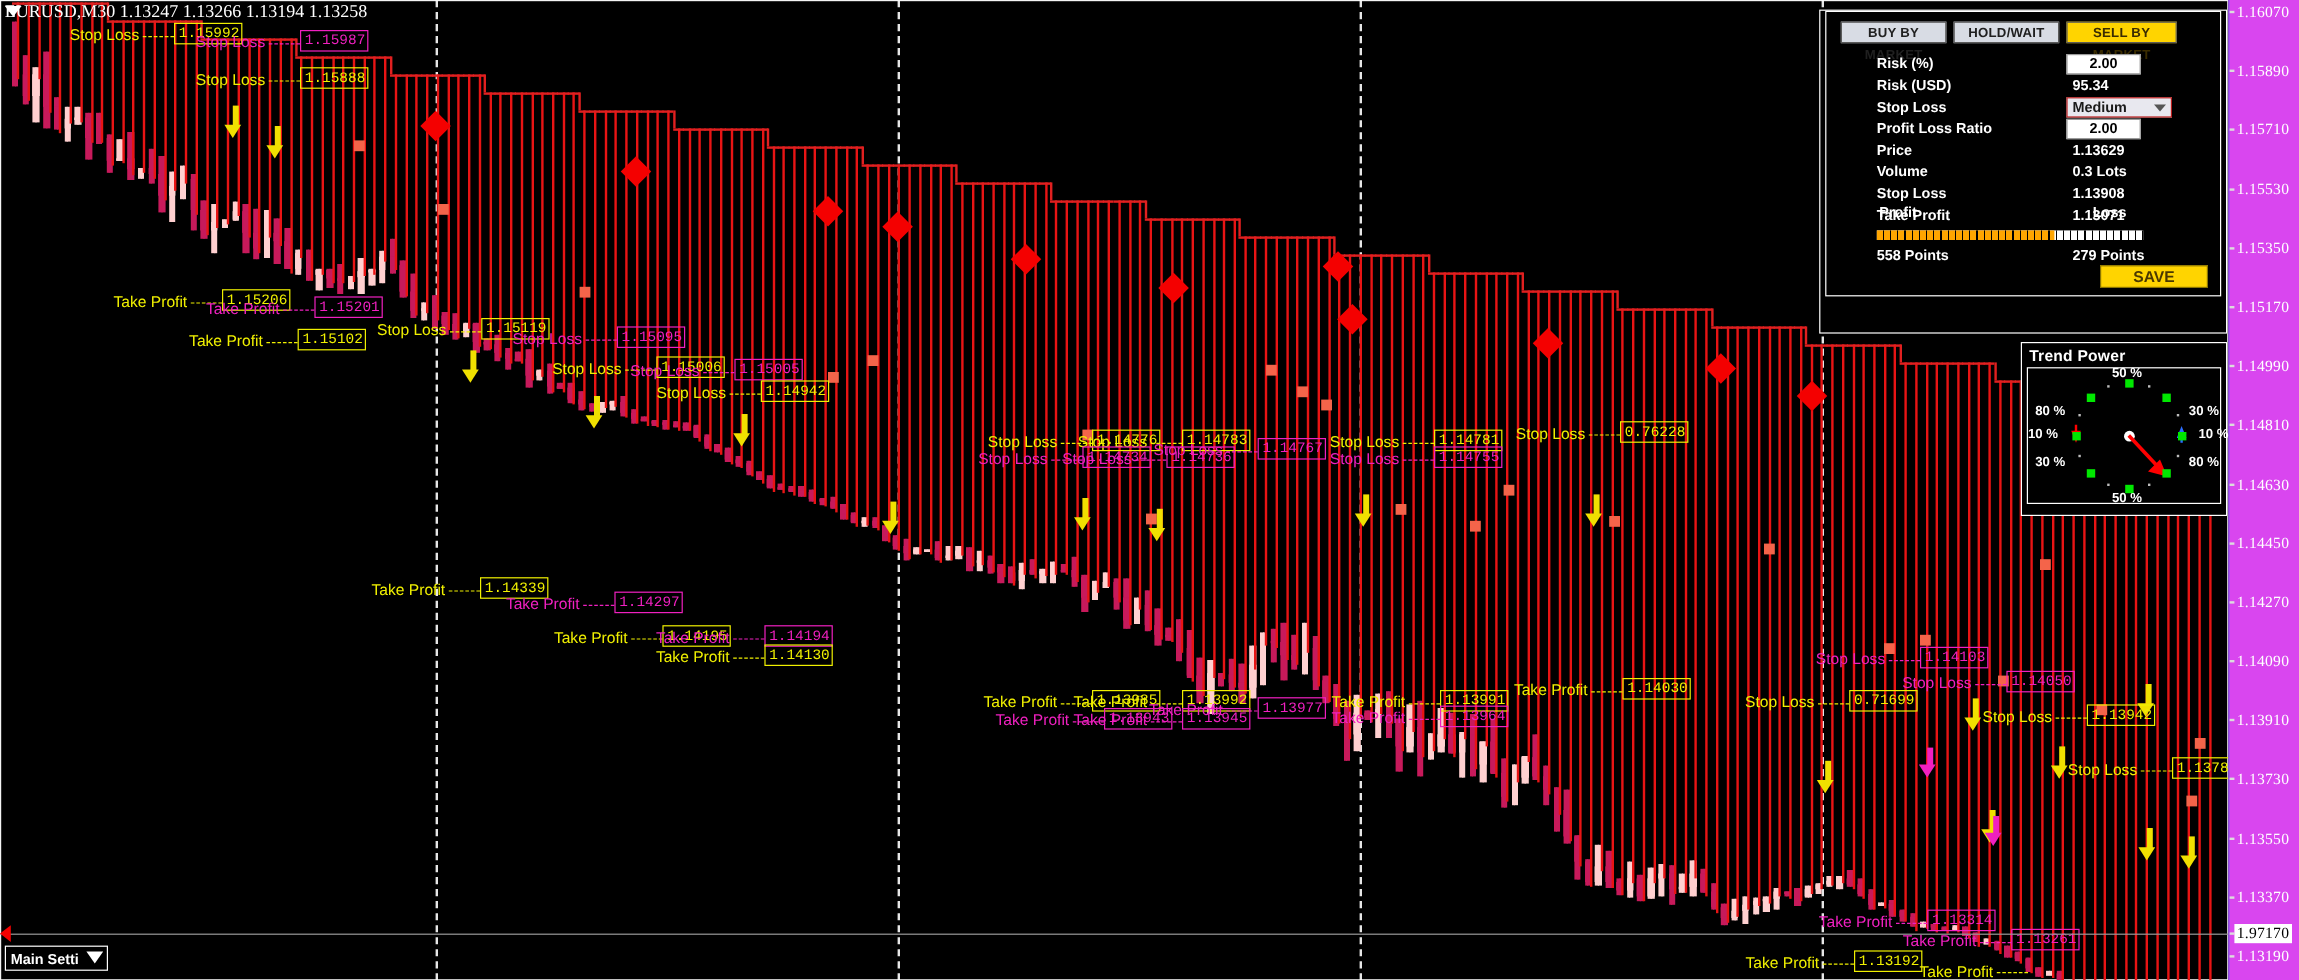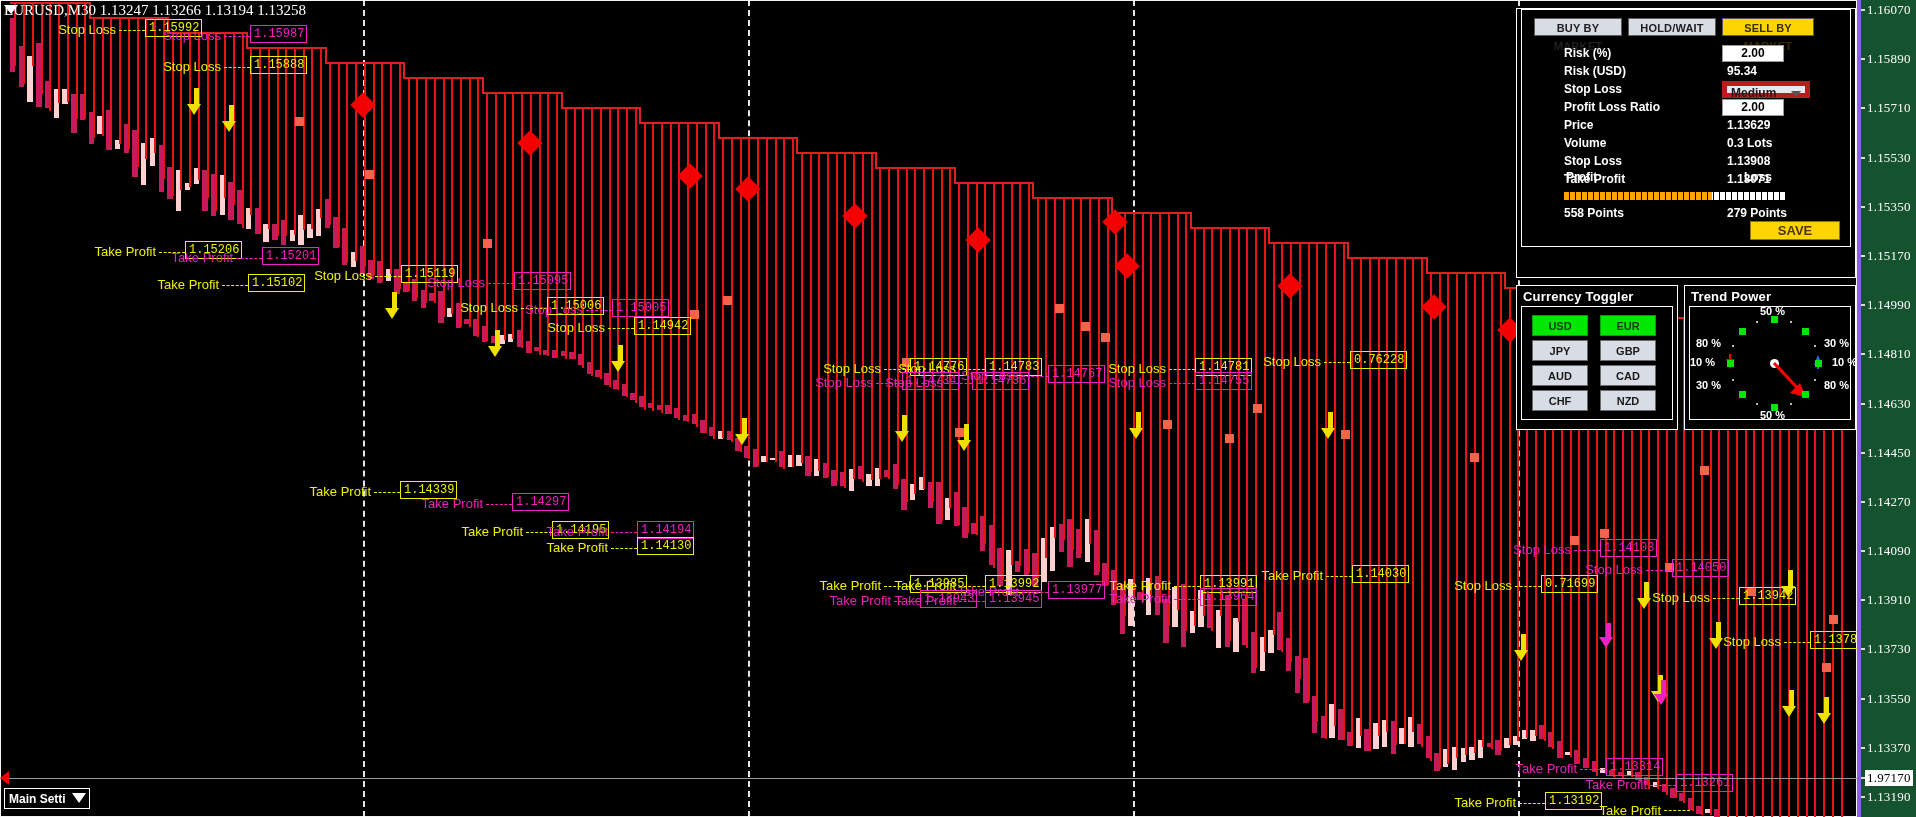--- a/index.html
+++ b/index.html
@@ -28,42 +28,42 @@
 
   
   .lbl{position:absolute;white-space:nowrap;font-family:"Liberation Mono",monospace;font-size:12px;line-height:13px;}
   .lbl .cap{position:absolute;right:100%;top:50%;transform:translateY(-50%);padding-right:3px;font-family:"Liberation Sans",sans-serif;font-size:13px;}
   .lbl .lead{position:absolute;right:100%;top:60%;width:26px;border-top:1px dashed currentColor;}
   .lbl .box{border:1px solid currentColor;padding:1px 2px 1px 3px;background:transparent;}
   .lbl.y{color:#f0f000;}
   .lbl.m{color:#f020c0;}
 
   
-  #axis{position:absolute;right:0;top:0;width:59px;height:817px;background:#14532d;border-left:4px solid #8b5cf6;box-sizing:border-box;}
+  #axis{position:absolute;right:0;top:0;width:59px;height:817px;background:#d946ef;border-left:1px solid #8b5cf6;box-sizing:border-box;}
   .tick{position:absolute;left:0;width:100%;height:0;}
   .tick i{position:absolute;left:0;top:-1px;width:4px;height:2px;background:#dcdcdc;}
   .tick span{position:absolute;left:6px;top:-8px;font-family:"Liberation Serif",serif;font-size:13px;color:#ffffff;letter-spacing:.2px;}
   .tick.cur span{background:#ffffff;color:#000;padding:0 2px;left:4px;}
   #curline{position:absolute;left:0;width:1857px;height:1px;background:#9a9a9a;}
 
   
   .panel{position:absolute;background:#000;border:1px solid #ffffff;box-sizing:border-box;}
   .panel-title{color:#ffffff;font-weight:bold;font-size:13px;padding:3px 6px 2px 6px;letter-spacing:.2px;}
   .panel-body{border:1px solid #ffffff;margin:0 4px 4px 4px;position:relative;}
 
   #psc{left:1516px;top:8px;width:340px;height:270px;}
   .mbtn{position:absolute;height:18px;line-height:18px;text-align:center;font-size:11px;font-weight:bold;
         border:1px solid #5a5a5a;box-sizing:border-box;color:#202020;background:#d8dce4;letter-spacing:.2px;}
   .mbtn.sell{background:#ffd400;color:#3a2c00;}
   .frow{position:absolute;left:0;right:0;height:18px;}
   .flabel{position:absolute;left:42px;top:0;color:#ffffff;font-size:12px;font-weight:bold;}
   .fval{position:absolute;left:205px;top:0;color:#ffffff;font-size:12px;font-weight:bold;}
   .finput{position:absolute;left:200px;top:-1px;width:62px;height:17px;background:#ffffff;border:1px solid #9a9a9a;
           box-sizing:border-box;color:#000;font-size:12px;font-weight:bold;text-align:center;line-height:15px;}
-  .fselect{position:absolute;left:200px;top:-1px;width:88px;height:17px;background:#e8e8ef;border:5px solid #b91c1c;
+  .fselect{position:absolute;left:200px;top:-1px;width:88px;height:17px;background:#e8e8ef;border:1px solid #b91c1c;
            box-sizing:border-box;color:#1a1a1a;font-size:12px;font-weight:bold;line-height:15px;padding-left:4px;}
   .fselect .car{position:absolute;right:4px;top:5px;width:0;height:0;border-left:5px solid transparent;border-right:5px solid transparent;border-top:6px solid #555;}
   .plrow{position:absolute;left:0;right:0;}
   .plrow .p{position:absolute;left:44px;color:#ffffff;font-size:12px;font-weight:bold;}
   .plrow .l{position:absolute;left:222px;color:#ffffff;font-size:12px;font-weight:bold;}
   #meter{position:absolute;left:42px;top:0;width:222px;height:8px;background:#000;}
   #meter .fill{position:absolute;left:0;top:0;height:8px;background:#ffffff;width:100%;}
   #meter .on{position:absolute;left:0;top:0;height:8px;background:#ffa500;}
   #meter .grid{position:absolute;left:0;top:0;right:0;bottom:0;background:repeating-linear-gradient(to right,transparent 0 5px,#000 5px 6px);}
   .ptsrow .a{position:absolute;left:42px;color:#ffffff;font-size:12px;font-weight:bold;}
@@ -1594,35 +1594,20 @@
 
       <div class="ptsrow" style="position:absolute;left:0;right:0;top:196px;">
         <span class="a">558 Points</span>
         <span class="b">279 Points</span>
       </div>
 
       <div id="savebtn">SAVE</div>
     </div>
   </div>
 
-  <div class="panel" id="ctog">
-    <div class="panel-title">Currency Toggler</div>
-    <div class="panel-body" style="height:112px;">
-      <div id="ctog-grid">
-          <div class="cbtn on" style="left: 10px; top: 8px;">USD</div>
-          <div class="cbtn on" style="left: 78px; top: 8px;">EUR</div>
-          <div class="cbtn" style="left: 10px; top: 33px;">JPY</div>
-          <div class="cbtn" style="left: 78px; top: 33px;">GBP</div>
-          <div class="cbtn" style="left: 10px; top: 58px;">AUD</div>
-          <div class="cbtn" style="left: 78px; top: 58px;">CAD</div>
-          <div class="cbtn" style="left: 10px; top: 83px;">CHF</div>
-          <div class="cbtn" style="left: 78px; top: 83px;">NZD</div>
-        </div>
-    </div>
-  </div>
 
   <div class="panel" id="tpow">
     <div class="panel-title">Trend Power</div>
     <div class="panel-body" style="height:112px;">
       <div id="dial">
         <div id="hub" style="left: 79.5px; top: 51.5px;"></div>
         <svg width="168" height="112" style="position:absolute;left:0;top:0;">
           <g>
             <line x1="84" y1="56" x2="112" y2="86" stroke="#ff0000" stroke-width="3"></line>
             <polygon points="116,90 100,86 110,76" fill="#ff0000"></polygon>

